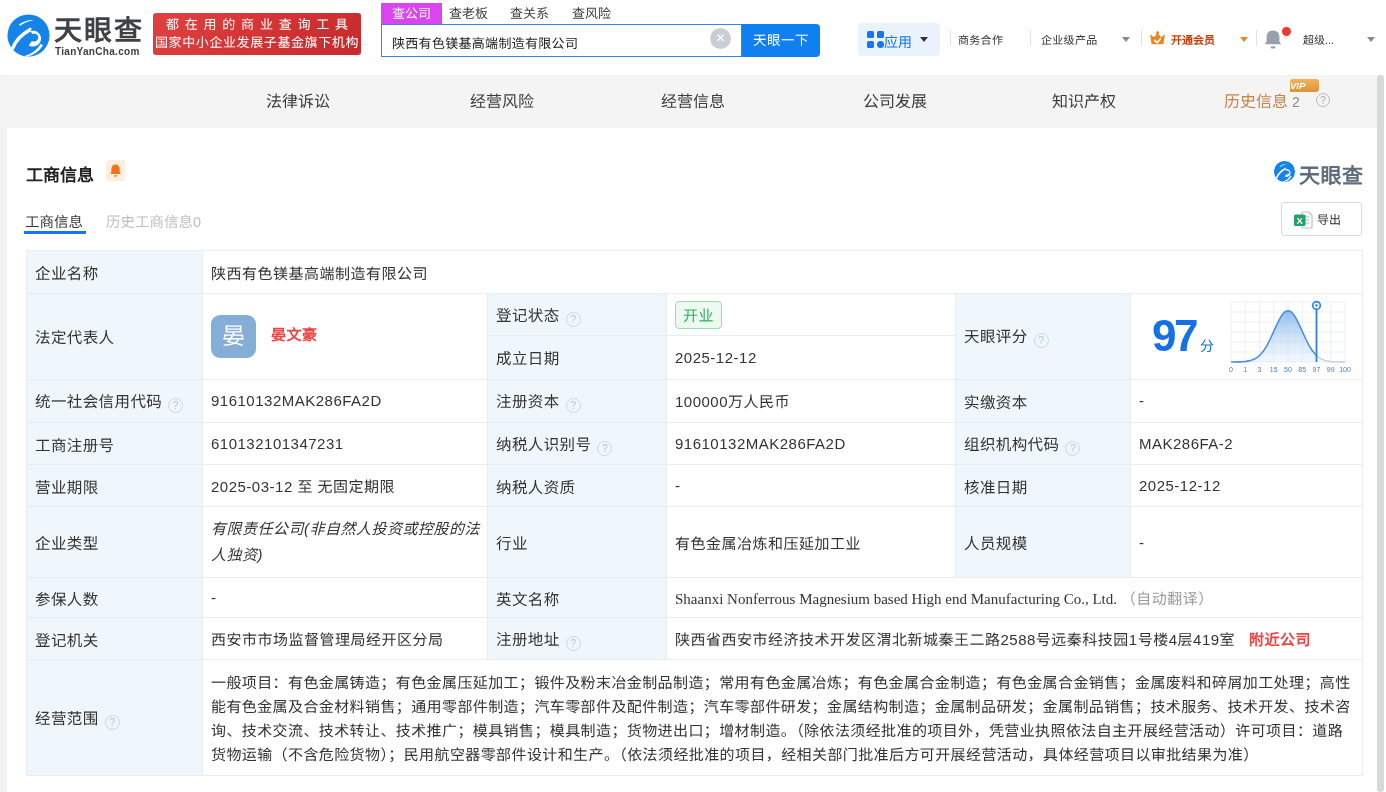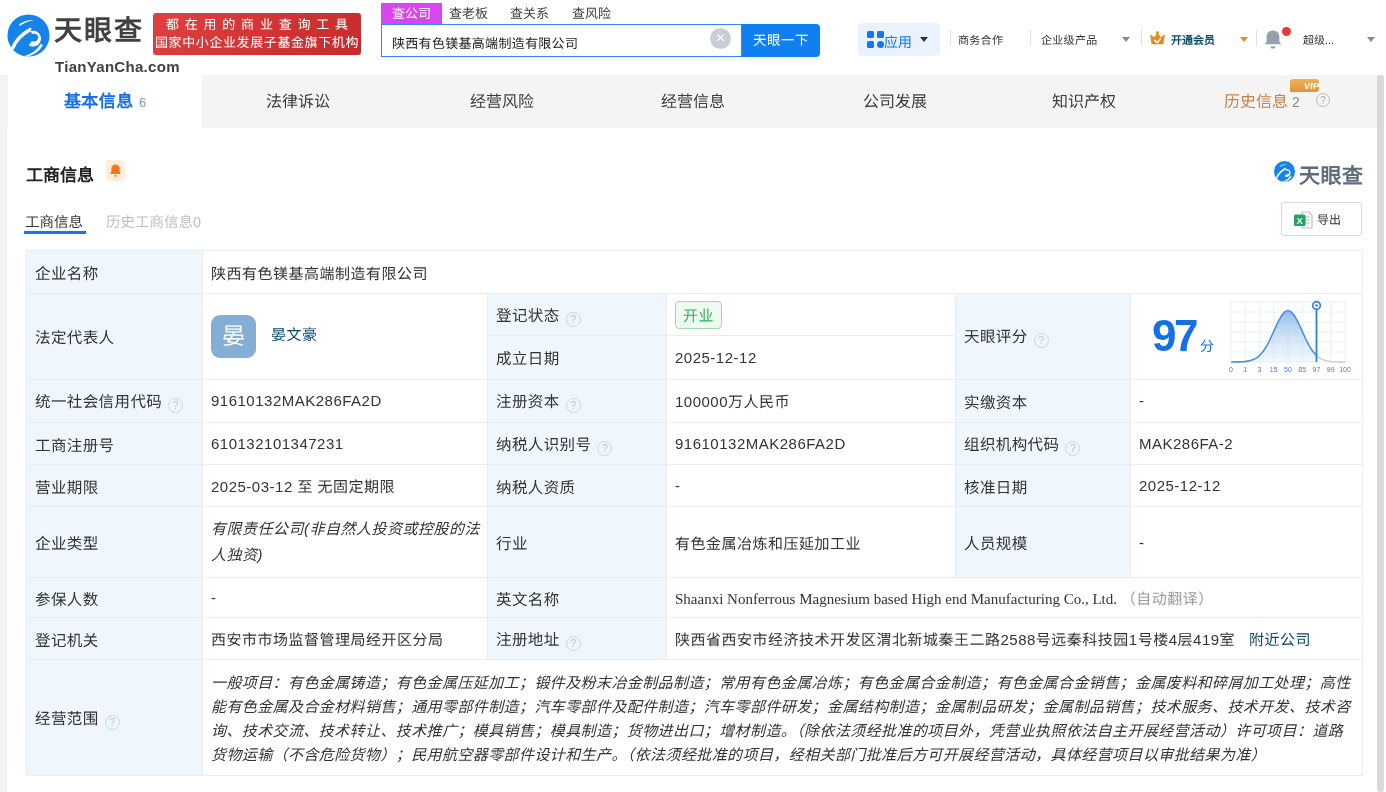--- a/index.html
+++ b/index.html
@@ -4,21 +4,21 @@
 <style>
   * { margin:0; padding:0; box-sizing:border-box; }
   html,body { width:1386px; height:792px; overflow:hidden; background:#fff;
     font-family:"Liberation Sans", sans-serif; }
   body { position:relative; }
   .abs { position:absolute; }
 
   
   .hdr { position:absolute; left:0; top:0; width:1386px; height:75px; background:#fff; }
   .wordmark { position:absolute; left:54px; top:8px; font-size:28px; font-weight:700; color:#3f4143; letter-spacing:2px;}
-  .wordmark2 { position:absolute; left:55px; top:46px; font-size:15px; font-weight:700; color:#3f4143; letter-spacing:0.3px;margin-top:12px;}
+  .wordmark2 { position:absolute; left:55px; top:46px; font-size:10px; font-weight:700; color:#3f4143; letter-spacing:0.3px;}
   .redbadge { position:absolute; left:153px; top:13px; width:208px; height:42px; border-radius:3px;
     background:linear-gradient(135deg,#e04040,#c62a2a); color:#fff; text-align:center; }
   .redbadge .l1 { padding-top:2px; height:21px; font-size:13px; line-height:19px; letter-spacing:5.8px; text-indent:5.8px; }
   .redbadge .l2 { font-size:13px; line-height:17px; letter-spacing:0.6px; }
 
   .stab { position:absolute; top:3px; height:21.5px; font-size:13px; line-height:21.5px; color:#404040;text-align:center; }
   .stab.on { background:#d946ef; color:#fff; text-align:center; }
   .sinput { position:absolute; left:381px; top:24px; width:361px; height:33px; background:#fff;
     border:1px solid #3585f0; }
   .sinput span { position:absolute; left:10px; top:8px; font-size:13px; color:#222; letter-spacing:0.3px;}
@@ -51,21 +51,21 @@
   .export span { position:absolute; left:35px; top:7px; font-size:12px; color:#333; }
 
   
   table.info { position:absolute; left:26px; top:250px; width:1336px; border-collapse:collapse; table-layout:fixed; }
   table.info th, table.info td { border:1px solid #e9edf1; font-weight:normal; text-align:left;
     font-size:15px; letter-spacing:0.5px; color:#333; vertical-align:middle; padding:0 6px 0 8px;}
   table.info th { background:#f0f7fc; font-size:15.5px; letter-spacing:0.4px; }
   .q { display:inline-block; width:15px; height:15px; border:1px solid #c5d8e6; border-radius:50%;
     color:#aac7db; font-size:10.5px; line-height:13px; text-align:center; margin-left:6px; vertical-align:-2px;
     letter-spacing:0;}
-  .lnk { color:#0c4a6e; text-decoration:none; }
+  .lnk { color:#ef4444; text-decoration:none;font-weight:bold; }
   .badge-open { display:inline-block; padding:2px 7px 3px; border:1px solid #9ed9af; background:#edfaf1;
     color:#30b359; font-size:15px; border-radius:4px; }
   .avatar { display:inline-block; width:45px; height:43px; background:#85aed6; border-radius:9px;
     color:#fff; font-size:23px; line-height:43px; text-align:center; vertical-align:middle; letter-spacing:0;}
   .gray { color:#9b9b9b; }
 
   .score97 { position:absolute; left:1152px; top:311px; font-size:44px; font-weight:700; color:#1470e6; letter-spacing:-2.5px;}
   .score-fen { position:absolute; left:1200px; top:335px; font-size:14px; color:#1470e6; }
 
   
@@ -114,42 +114,41 @@
   <div class="mtxt" style="left:958px">商务合作</div>
   <div class="vline" style="left:1030px"></div>
   <div class="mtxt" style="left:1041px">企业级产品</div>
   <div class="caret" style="left:1122px;top:37px;"></div>
   <div class="vline" style="left:1141px"></div>
   <svg class="abs" style="left:1149px;top:31px" width="17" height="14" viewBox="0 0 20 17">
     <circle cx="10" cy="2" r="1.8" fill="#ef8618"></circle>
     <path d="M1 4 L5.8 7.5 L10 2.5 L14.2 7.5 L19 4 L17.2 16 L2.8 16 Z" fill="#ef8618"></path>
     <path d="M6.5 11.5 L9.8 14 L13.5 9.5" fill="none" stroke="#fff" stroke-width="2" stroke-linecap="round" stroke-linejoin="round"></path>
   </svg>
-  <div class="mtxt" style="left:1171px;color:#0c4a6e;font-weight:700;letter-spacing:0;">开通会员</div>
+  <div class="mtxt" style="left:1171px;color:#c2410c;font-weight:700;letter-spacing:0;">开通会员</div>
   <div class="caret" style="left:1240px;top:37px;border-top-color:#f08519;"></div>
   <div class="vline" style="left:1256px"></div>
   <svg class="abs" style="left:1263px;top:30px" width="20" height="19" viewBox="0 0 20 19">
     <path d="M10 0.5 C6 0.5 3.6 3.3 3.6 7 L3.6 11.5 L1.8 14.2 L18.2 14.2 L16.4 11.5 L16.4 7 C16.4 3.3 14 0.5 10 0.5 Z" fill="#97a1ac"></path>
     <rect x="7.6" y="16.2" width="4.8" height="2.2" rx="1.1" fill="#97a1ac"></rect>
   </svg>
   <div class="abs" style="left:1281.5px;top:27px;width:9px;height:9px;border-radius:50%;background:#ea3a2f;"></div>
   <div class="mtxt" style="left:1303px;letter-spacing:0;">超级...</div>
   <div class="caret" style="left:1367px;top:37px;"></div>
 </div>
 
 <div class="tabbar">
-  <div class="tabact"><b>基本信息</b><i>6</i></div>
   <div class="tabtxt" style="left:298px">法律诉讼</div>
   <div class="tabtxt" style="left:502px">经营风险</div>
   <div class="tabtxt" style="left:693px">经营信息</div>
   <div class="tabtxt" style="left:895px">公司发展</div>
   <div class="tabtxt" style="left:1084px">知识产权</div>
   <div class="tabtxt" style="left:1262px;color:#c8834b">历史信息<span style="font-size:14px;color:#888;margin-left:4px;">2</span></div>
   <div class="abs" style="left:1290px;top:4px;width:29px;height:13px;border-radius:3px 3px 3px 0;background:linear-gradient(#f2b257,#e0923a);">
-     <div style="font-size:9.5px;font-weight:700;font-style:italic;color:#fff;text-align:right;line-height:13px;">VIP</div>
+     <div style="font-size:9.5px;font-weight:700;font-style:italic;color:#fff;text-align:left;line-height:13px;">VIP</div>
     </div>
   <div class="abs" style="left:1316px;top:18px;width:14px;height:14px;border:1px solid #bbb;border-radius:50%;color:#aaa;font-size:10px;line-height:13px;text-align:center;">?</div>
 </div>
 
 <div class="leftstrip"></div>
 <div class="scrollbar"></div>
 
 <div class="sect-title">工商信息</div>
 <div class="bellbox">
   <svg class="abs" style="left:3px;top:3px" width="13" height="15" viewBox="0 0 18 21">
@@ -245,21 +244,21 @@
     <td colspan="3" style="letter-spacing:0;font-family:Liberation Serif, serif;">Shaanxi Nonferrous Magnesium based High end Manufacturing Co., Ltd. <span class="gray" style="letter-spacing:0.5px;">（自动翻译）</span></td>
   </tr>
   <tr style="height:42.5px">
     <th>登记机关</th>
     <td>西安市市场监督管理局经开区分局</td>
     <th>注册地址<span class="q">?</span></th>
     <td colspan="3">陕西省西安市经济技术开发区渭北新城秦王二路2588号远秦科技园1号楼4层419室<span class="lnk" style="margin-left:14px;">附近公司</span></td>
   </tr>
   <tr style="height:116px">
     <th>经营范围<span class="q">?</span></th>
-    <td colspan="5" style="line-height:24.1px;padding-top:3px;font-size:15px;letter-spacing:0.4px;font-style:italic;">一般项目：有色金属铸造；有色金属压延加工；锻件及粉末冶金制品制造；常用有色金属冶炼；有色金属合金制造；有色金属合金销售；金属废料和碎屑加工处理；高性能有色金属及合金材料销售；通用零部件制造；汽车零部件及配件制造；汽车零部件研发；金属结构制造；金属制品研发；金属制品销售；技术服务、技术开发、技术咨询、技术交流、技术转让、技术推广；模具销售；模具制造；货物进出口；增材制造。（除依法须经批准的项目外，凭营业执照依法自主开展经营活动）许可项目：道路货物运输（不含危险货物）；民用航空器零部件设计和生产。（依法须经批准的项目，经相关部门批准后方可开展经营活动，具体经营项目以审批结果为准）</td>
+    <td colspan="5" style="line-height:24.1px;padding-top:3px;font-size:15px;letter-spacing:0.4px;">一般项目：有色金属铸造；有色金属压延加工；锻件及粉末冶金制品制造；常用有色金属冶炼；有色金属合金制造；有色金属合金销售；金属废料和碎屑加工处理；高性能有色金属及合金材料销售；通用零部件制造；汽车零部件及配件制造；汽车零部件研发；金属结构制造；金属制品研发；金属制品销售；技术服务、技术开发、技术咨询、技术交流、技术转让、技术推广；模具销售；模具制造；货物进出口；增材制造。（除依法须经批准的项目外，凭营业执照依法自主开展经营活动）许可项目：道路货物运输（不含危险货物）；民用航空器零部件设计和生产。（依法须经批准的项目，经相关部门批准后方可开展经营活动，具体经营项目以审批结果为准）</td>
   </tr>
 </tbody>
   </table>
 
 <div class="score97">97</div>
 <div class="score-fen">分</div>
 <svg class="abs" style="left:1226px;top:300px" width="125" height="74" viewBox="0 0 125 74">
   <g stroke="#e4edf5" stroke-width="0.8">
       <line x1="5.0" y1="2" x2="5.0" y2="62"></line>
       <line x1="19.25" y1="2" x2="19.25" y2="62"></line>

